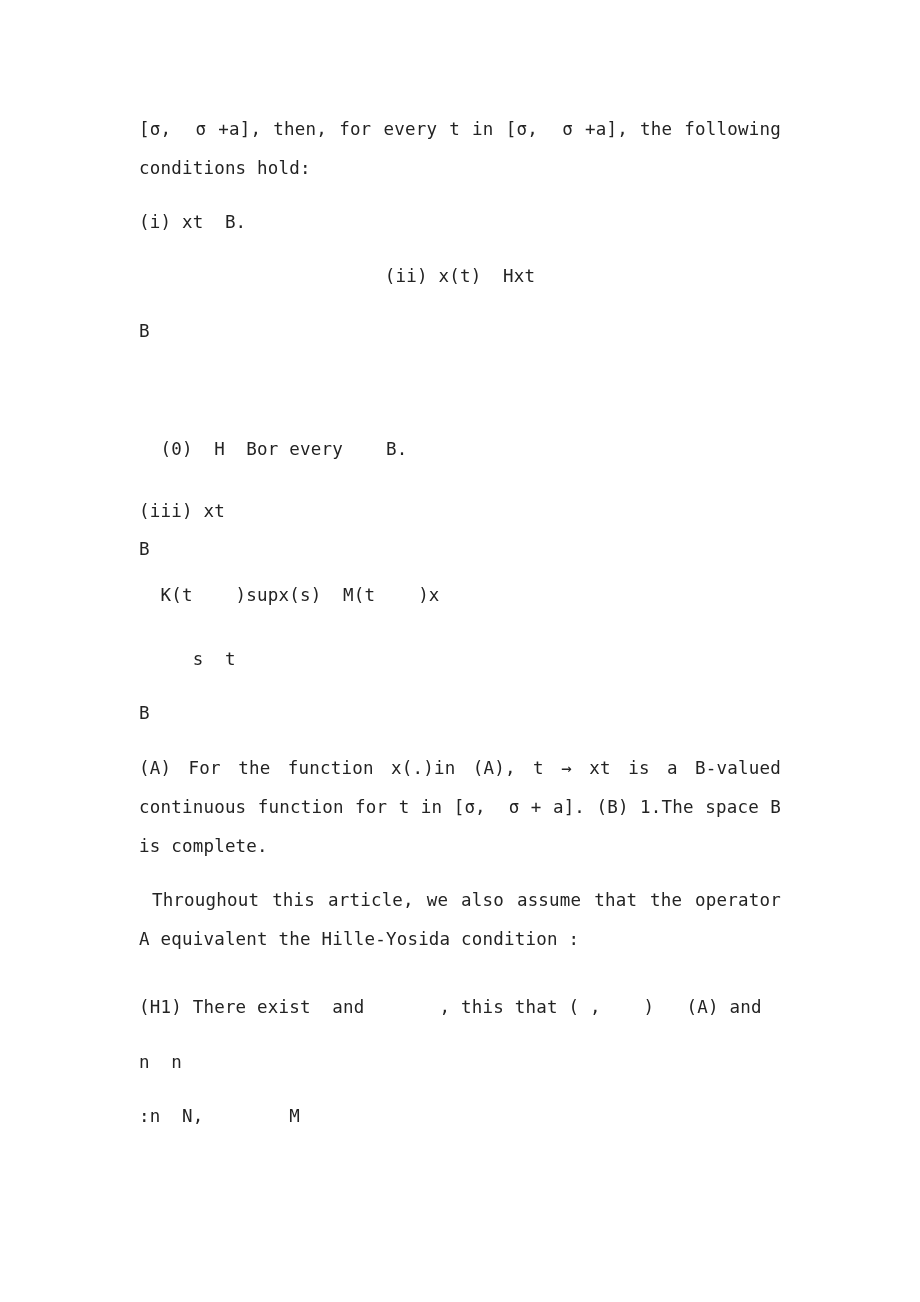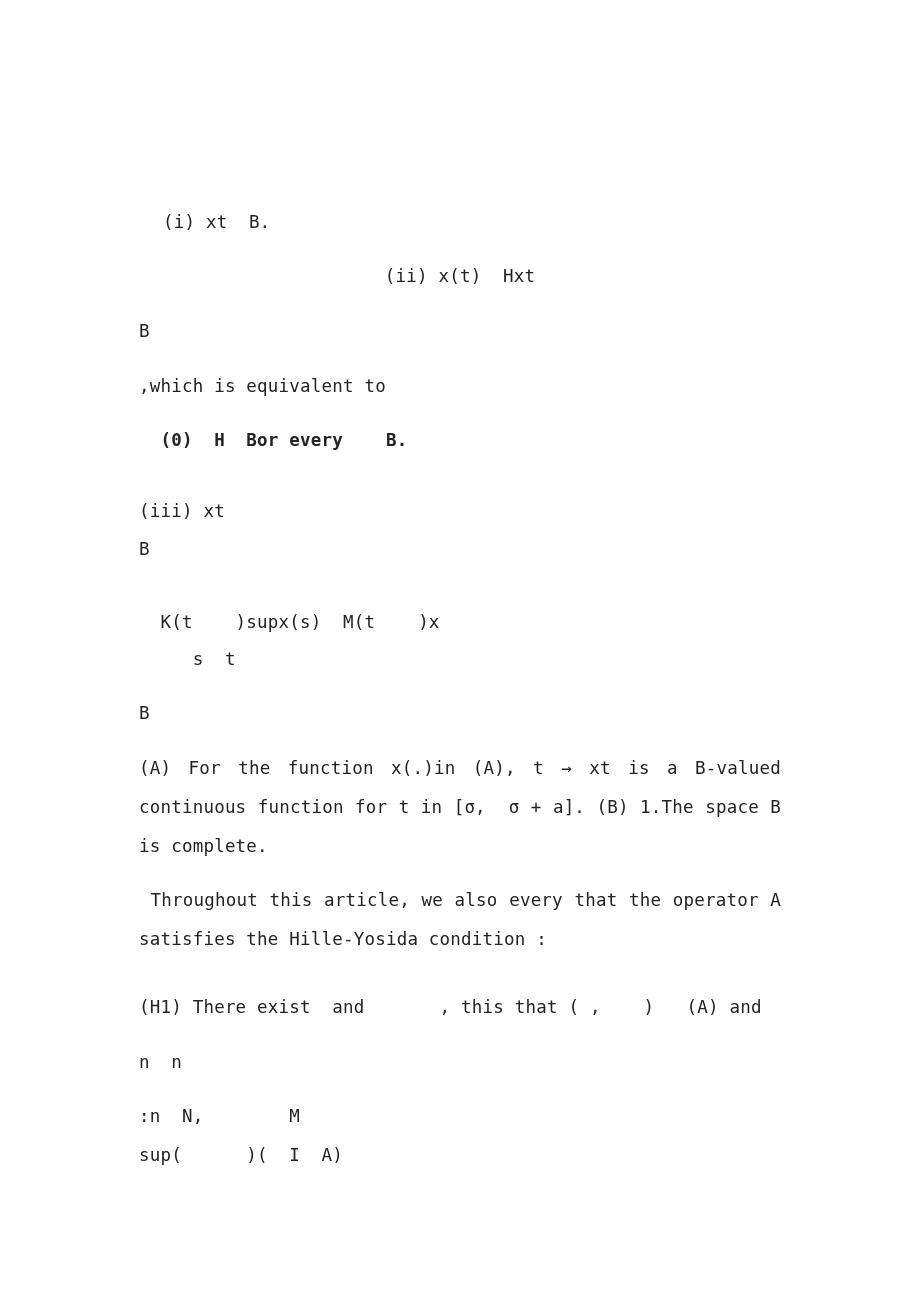--- a/index.html
+++ b/index.html
@@ -54,46 +54,45 @@
     white-space: pre;
   }
 
   .tight { line-height: 39px; }
 </style>
 </head>
 <body>
 
 <div id="page">
 
+  <div class="col para justify" style="top:110px;">[σ,  σ +a], then, for every t in [σ,  σ +a], the following conditions hold:</div>
 
-  <div class="col para nowrap" style="top:203px;margin-left:24px;">(i) xt  B.</div>
+  <div class="col para nowrap" style="top:203px;">(i) xt  B.</div>
 
   <div class="col para nowrap" style="top:257px;text-align:center;">(ii) x(t)  Hxt</div>
 
   <div class="col para nowrap" style="top:312px;">B</div>
 
-  <div class="col para nowrap" style="top:367px;">,which is equivalent to</div>
 
-  <div class="col para nowrap" style="top:421px;font-weight:bold;">  (0)  H  Bor every    B.</div>
+  <div class="col para nowrap" style="top:430px;">  (0)  H  Bor every    B.</div>
 
   <div class="col para nowrap" style="top:492px;">(iii) xt</div>
 
   <div class="col para nowrap" style="top:530px;">B</div>
 
-  <div class="col para nowrap" style="top:603px;">  K(t    )supx(s)  M(t    )x</div>
+  <div class="col para nowrap" style="top:576px;">  K(t    )supx(s)  M(t    )x</div>
 
   <div class="col para nowrap" style="top:640px;">     s  t</div>
 
   <div class="col para nowrap" style="top:694px;">B</div>
 
   <div class="col para justify" style="top:749px;">(A) For the function x(.)in (A), t → xt is a B-valued continuous function for t in [σ,  σ + a]. (B) 1.The space B is complete.</div>
 
-  <div class="col para justify" style="top:881px;"> Throughout this article, we also every that the operator A satisfies the Hille-Yosida condition :</div>
+  <div class="col para justify" style="top:881px;"> Throughout this article, we also assume that the operator A equivalent the Hille-Yosida condition :</div>
 
   <div class="col para justify" style="top:988px;">(H1) There exist  and       , this that ( ,    )   (A) and</div>
 
   <div class="col para nowrap" style="top:1043px;">n  n</div>
 
   <div class="col para nowrap tight" style="top:1097px;">:n  N,        M</div>
 
-  <div class="col para nowrap tight" style="top:1136px;">sup(      )(  I  A)</div>
 
 </div>
 
 </body></html>

